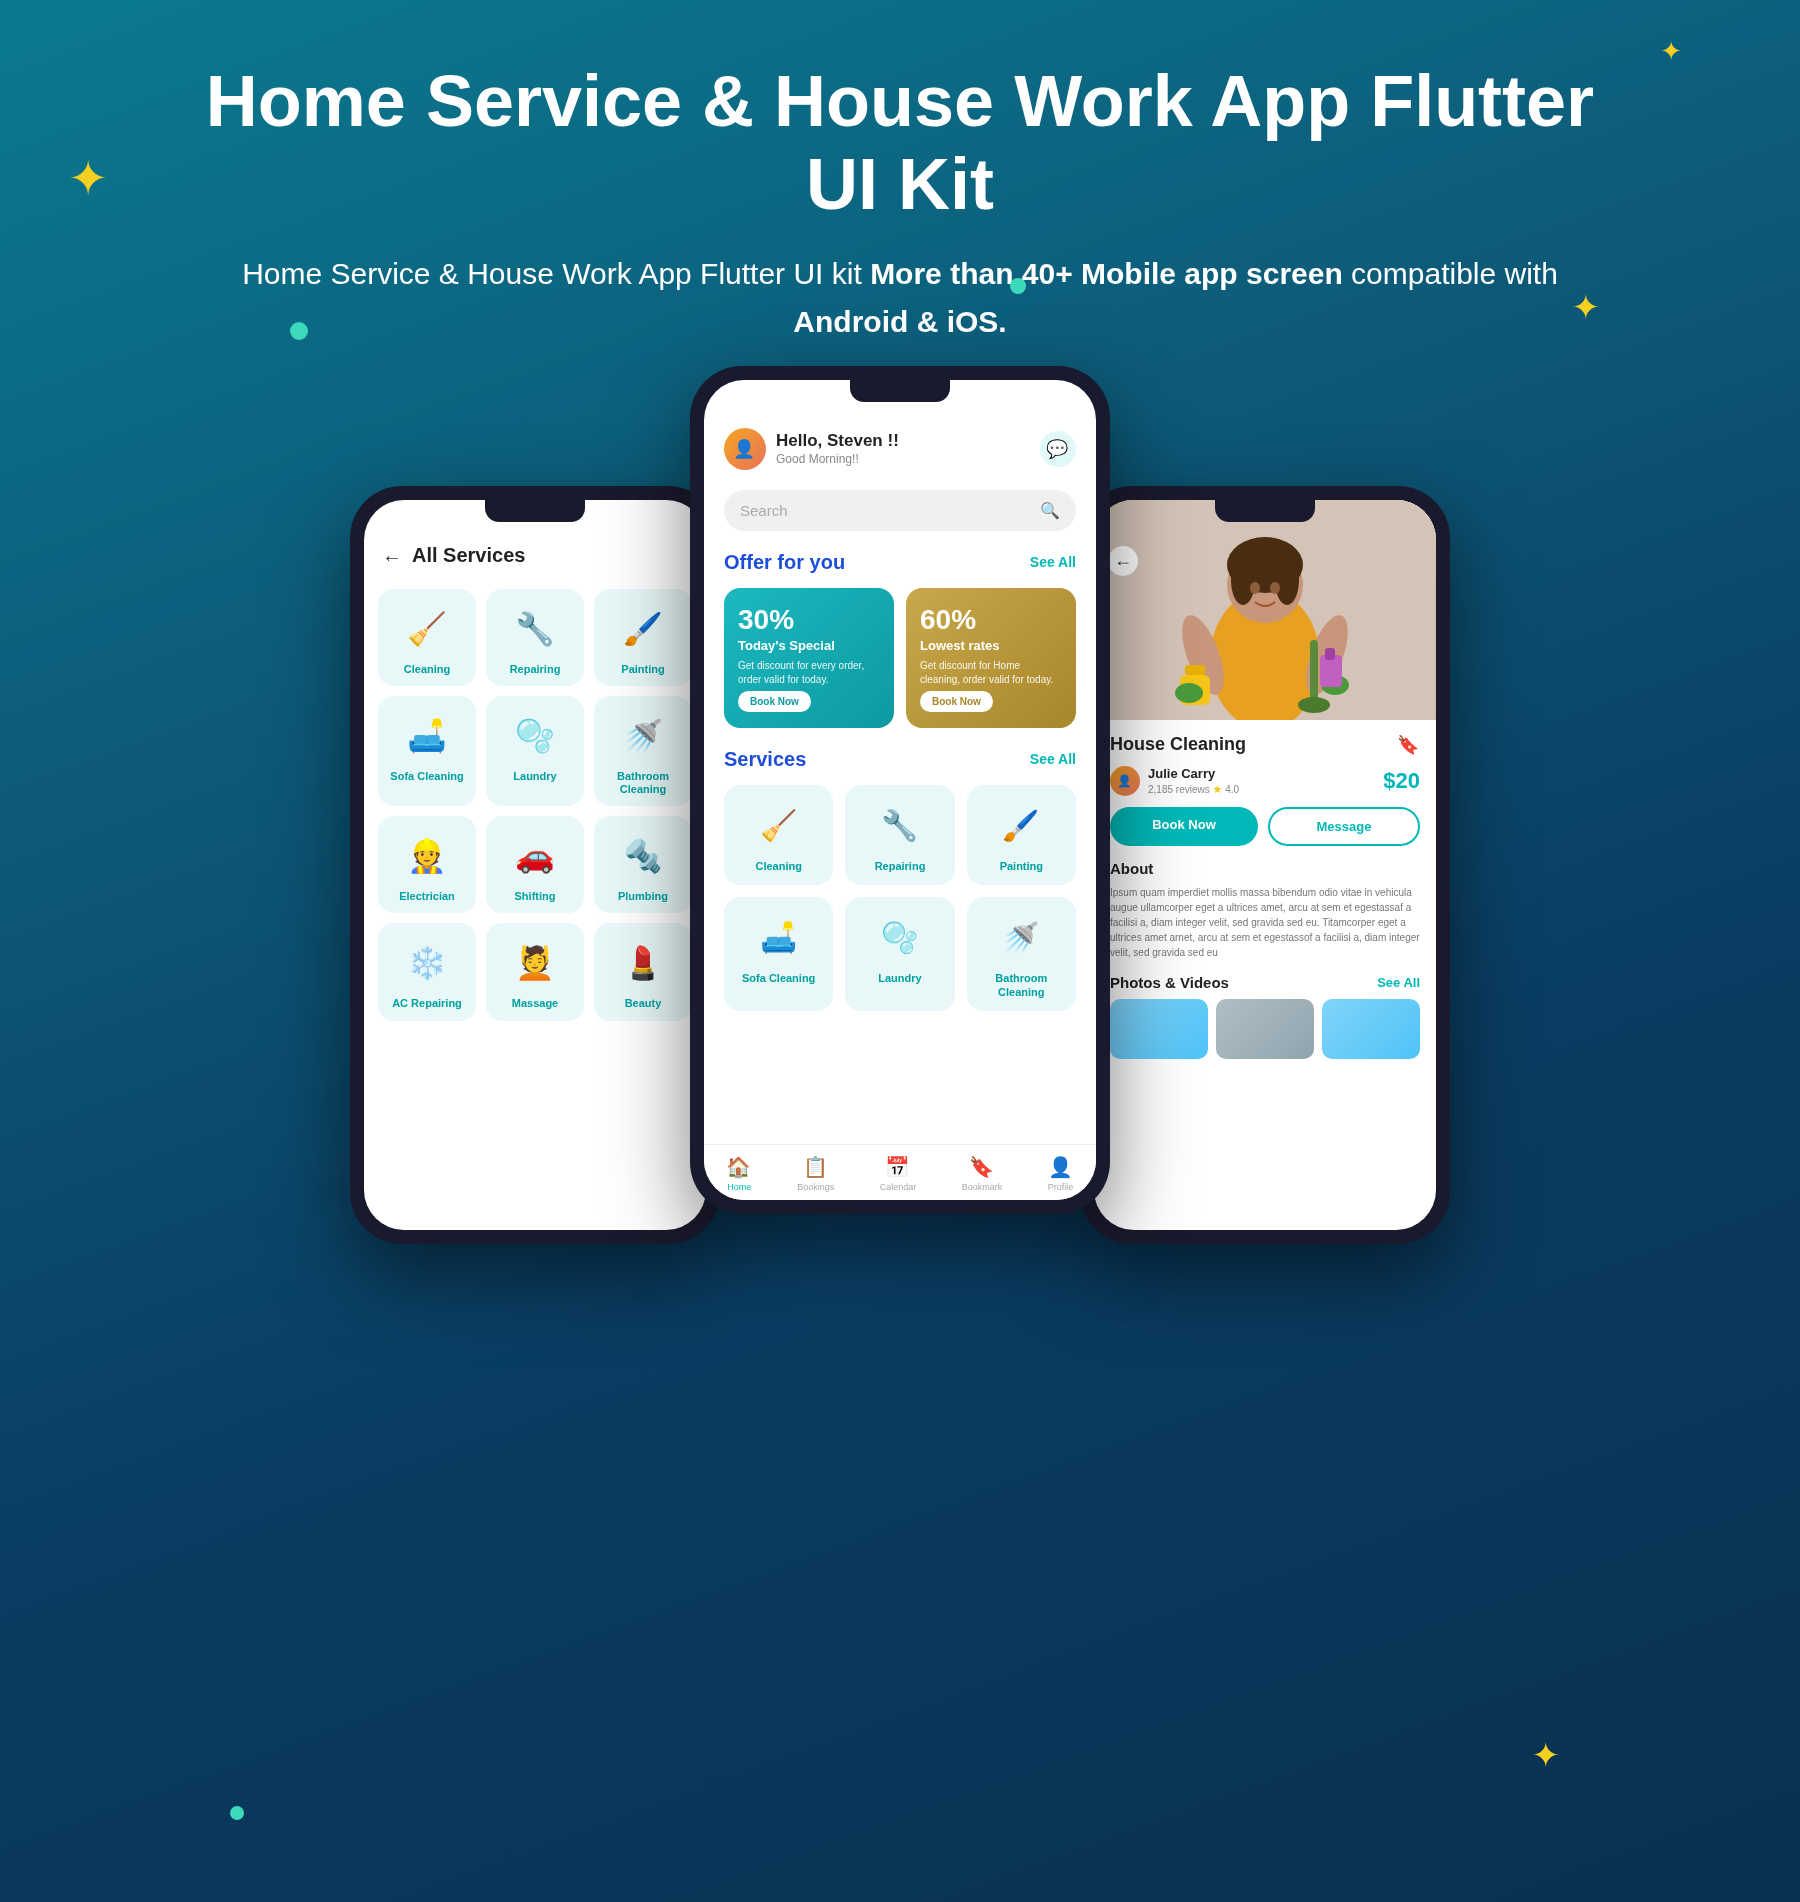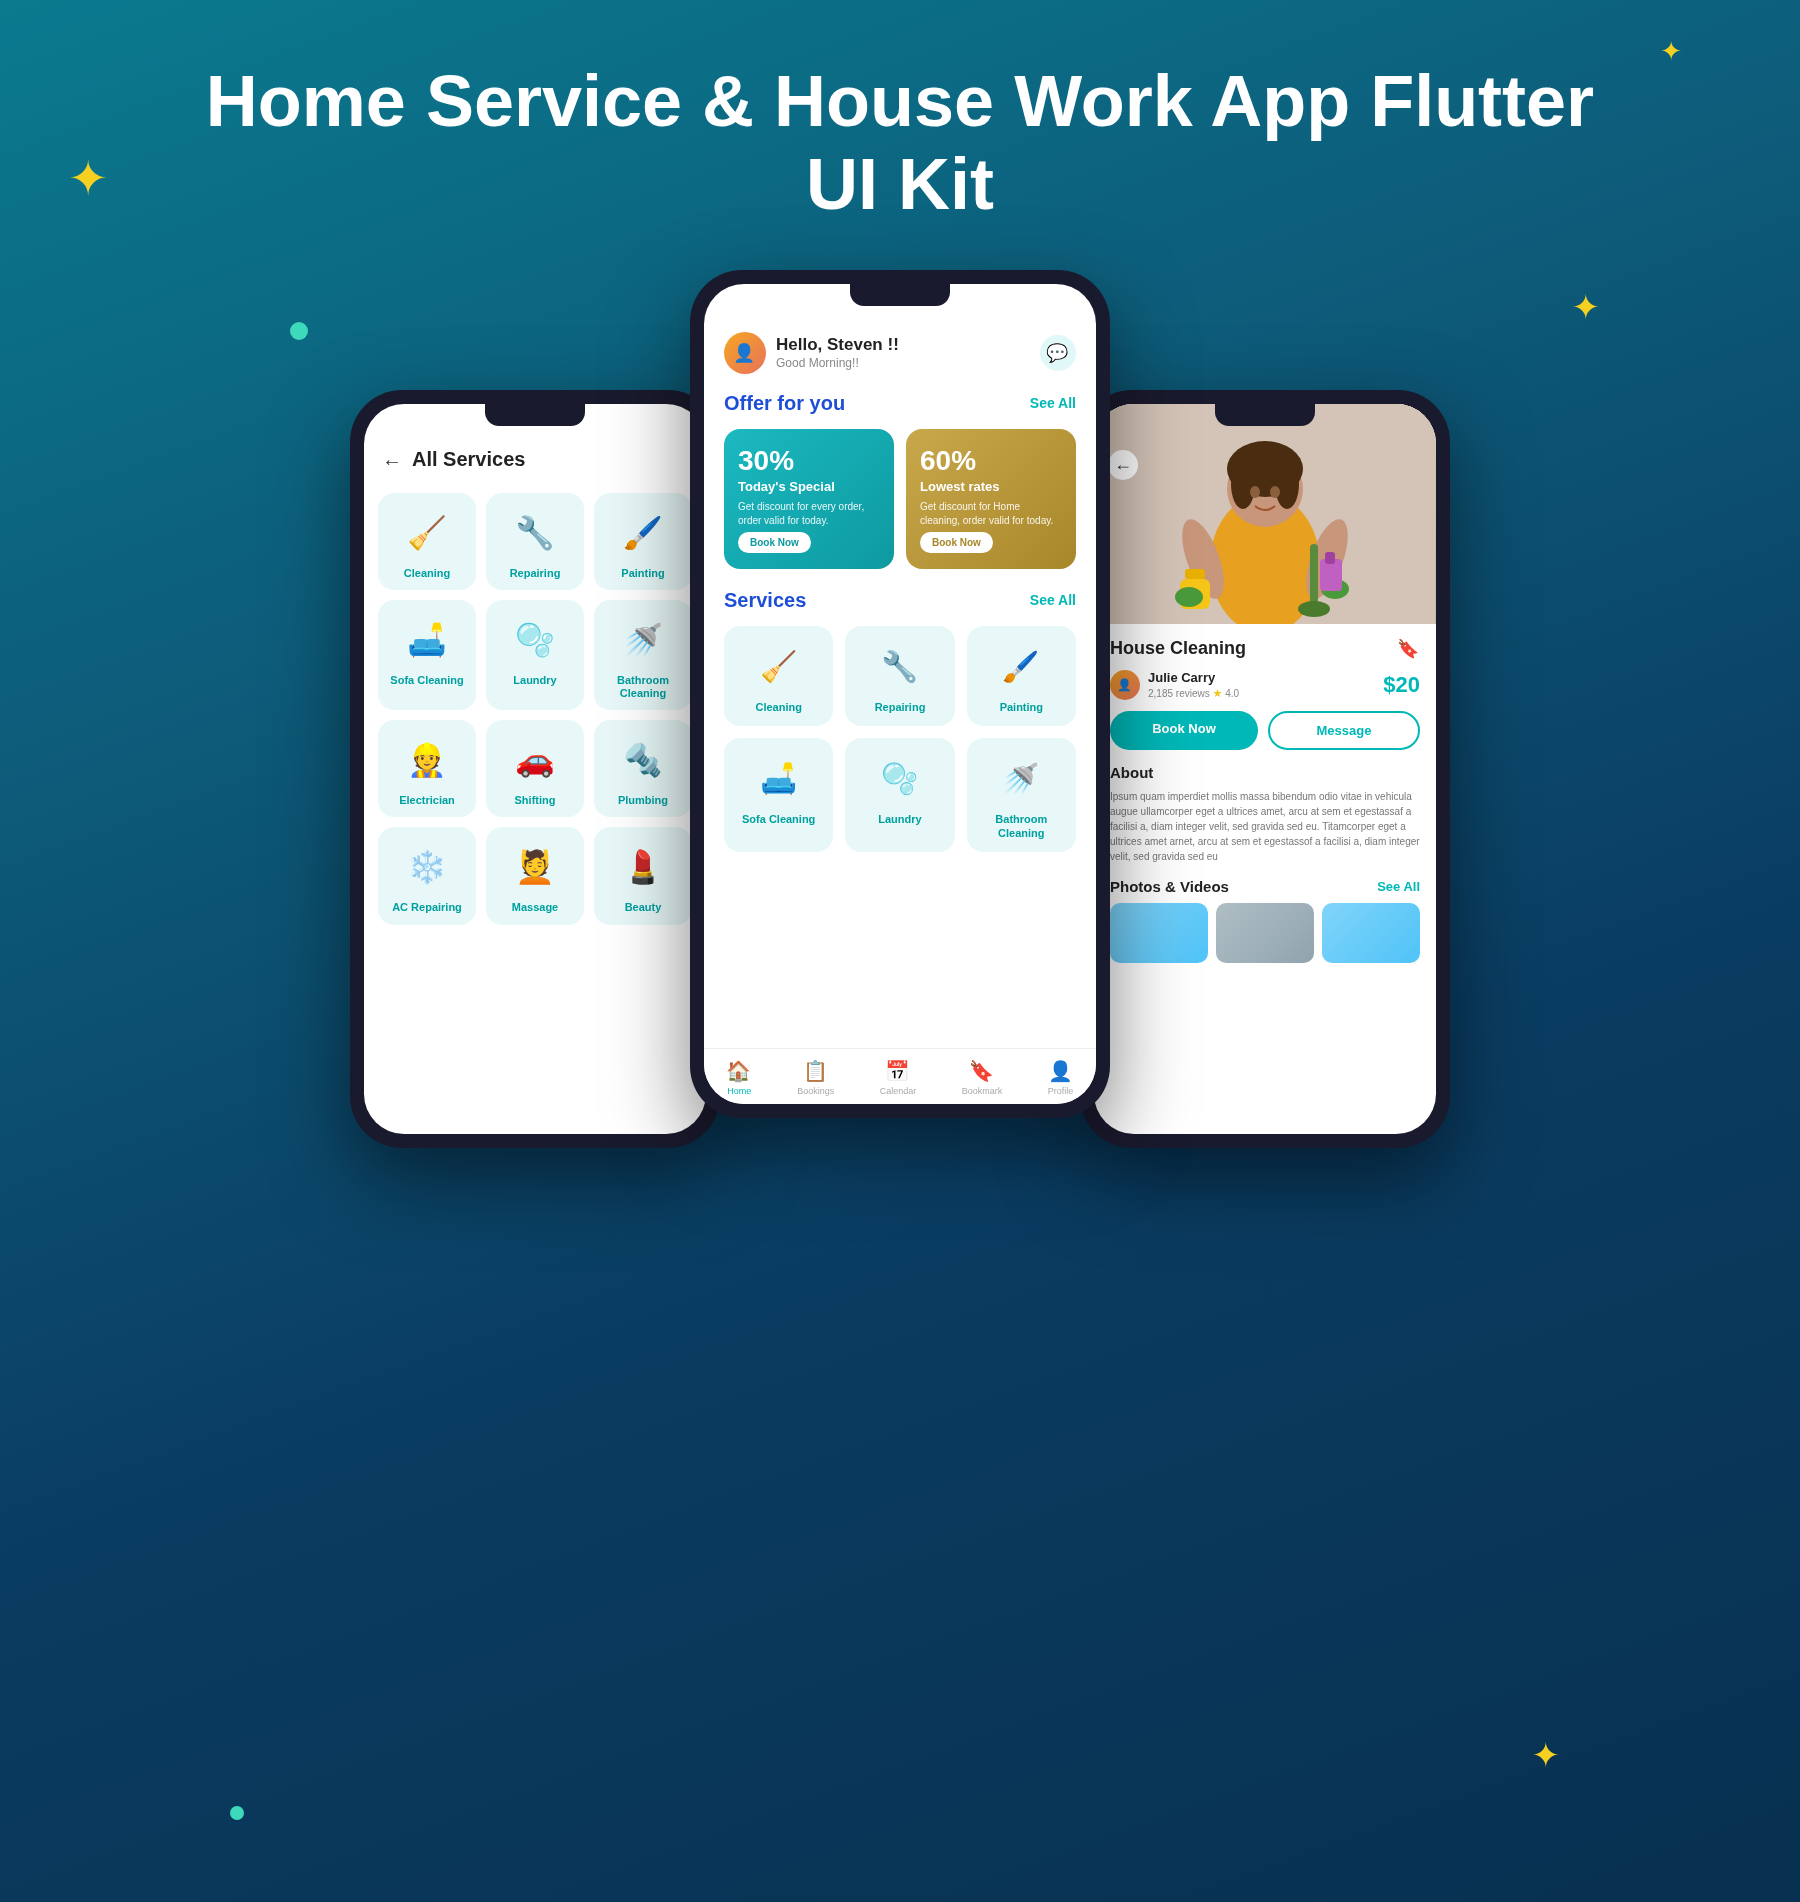--- a/index.html
+++ b/index.html
@@ -505,20 +505,23 @@
 <div class="star" style="left:68px;top:155px;font-size:48px;">✦</div>
 <div class="star" style="right:118px;top:38px;font-size:26px;">✦</div>
 <div class="star" style="right:200px;top:290px;font-size:34px;">✦</div>
 <div class="star" style="right:240px;bottom:130px;font-size:34px;">✦</div>
 <div class="dot" style="left:290px;top:322px;width:18px;height:18px;background:#3dd9bb;"></div>
 <div class="dot" style="left:1010px;top:278px;width:16px;height:16px;background:#3dd9bb;"></div>
 <div class="dot" style="left:230px;bottom:82px;width:14px;height:14px;background:#3dd9bb;"></div>
 
 <div class="header">
   <h1>Home Service &amp; House Work App Flutter UI Kit</h1>
+  <p>
+    <span>Home Service &amp; House Work App Flutter UI kit </span><strong>More than 40+ Mobile app screen</strong><span> compatible with </span><br><strong>Android &amp; iOS.</strong>
+  </p>
 </div>
 
 <div class="phones-container">
 
   <div class="phone-frame left">
     <div class="phone-screen left-screen">
       <div class="notch"></div>
       <div class="ls-header">
         <span class="ls-back">←</span>
         <span class="ls-title">All Services</span>
@@ -585,20 +588,24 @@
       <div class="notch"></div>
       <div class="cs-header">
         <div class="cs-user">
           <div class="cs-avatar">👤</div>
           <div class="cs-greeting">
             <div class="cs-hello">Hello, Steven !!</div>
             <div class="cs-sub">Good Morning!!</div>
           </div>
         </div>
         <div class="cs-chat-icon">💬</div>
+      </div>
+      <div class="cs-search">
+        <span class="cs-search-text">Search</span>
+        <span class="cs-search-icon">🔍</span>
       </div>
       <div class="cs-section-header">
         <span class="cs-section-title">Offer for you</span>
         <span class="cs-see-all">See All</span>
       </div>
       <div class="cs-offers">
         <div class="cs-offer-card teal">
           <div class="cs-offer-pct">30%</div>
           <div class="cs-offer-tag">Today's Special</div>
           <div class="cs-offer-desc">Get discount for every order, order valid for today.</div>

